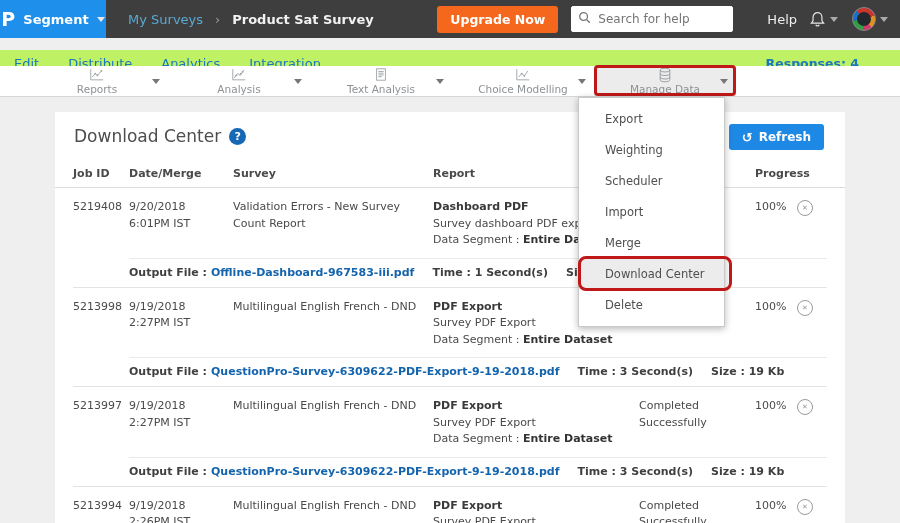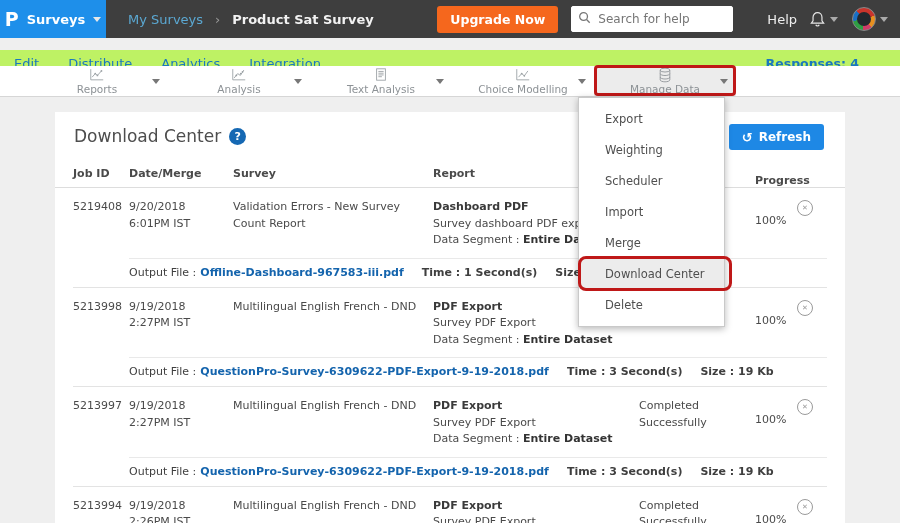--- a/index.html
+++ b/index.html
@@ -68,43 +68,43 @@
   .help-icon{width:17px;height:17px;border-radius:50%;background:#1568b3;color:#fff;font-size:11px;
              font-weight:bold;text-align:center;line-height:17px;margin-left:8px;cursor:pointer;}
   .refresh-btn{position:absolute;right:21px;top:12px;background:#1e88e5;color:#fff;border:none;
                border-radius:3px;font-size:12px;font-weight:bold;padding:6px 13px;cursor:pointer;
                font-family:inherit;display:flex;align-items:center;gap:6px;}
   .refresh-glyph{font-size:13px;line-height:1;font-weight:bold;}
   
   .thead{display:flex;padding:0 18px;height:27px;align-items:center;border-bottom:1px solid #ddd;}
   .hcol{font-size:11px;font-weight:bold;color:#4a4a4a;box-sizing:border-box;padding-right:8px;}
   .c-job{width:56px;}.c-date{width:104px;}.c-survey{width:200px;}.c-report{width:206px;}
-  .c-status{width:112px;}.c-progress{width:46px;margin-top:14px;}.c-action{width:24px;text-align:right;}
+  .c-status{width:112px;}.c-progress{width:46px;}.c-action{width:24px;text-align:right;}
   .tbody{padding:0 18px;}
   .job-group{border-bottom:1px solid #e3e3e3;}
   .job-row{display:flex;align-items:flex-start;padding:11px 0 9px;}
   .col{font-size:11px;color:#4a4a4a;line-height:1.5;box-sizing:border-box;padding-right:10px;}
   .rep-title{font-weight:bold;color:#3a3a3a;}
   .rep-seg b{color:#333;}
   .of-row{margin-left:56px;border-top:1px solid #e9e9e9;padding:7px 0 8px;font-size:11px;
           display:flex;align-items:center;}
-  .of-label{font-weight:normal;color:#3f3f3f;margin-right:4px;text-align:right;}
+  .of-label{font-weight:bold;color:#3f3f3f;margin-right:4px;text-align:right;}
   .of-link{color:#1464ad;font-weight:bold;text-decoration:none;cursor:pointer;}
   .of-meta{font-weight:bold;color:#3f3f3f;margin-left:18px;}
   .circle-x{display:inline-block;width:14px;height:14px;border:1px solid #9a9a9a;border-radius:50%;
             color:#9a9a9a;font-size:7px;line-height:14px;text-align:center;cursor:pointer;margin-top:1px;}
   .c-progress{padding-left:4px;}
 </style>
 </head>
 <body>
 
 <div class="topbar">
   <div class="brand">
     <span class="logo">P</span>
-    <span class="brand-label">Surveys</span>
+    <span class="brand-label">Segment</span>
     <span class="caret"></span>
   </div>
   <div class="crumbs">
     <span class="crumb-parent">My Surveys</span>
     <span class="crumb-sep">›</span>
     <span class="crumb-current">Product Sat Survey</span>
   </div>
   <div class="spacer"></div>
   <button class="upgrade-btn">Upgrade Now</button>
   <span class="searchwrap">

